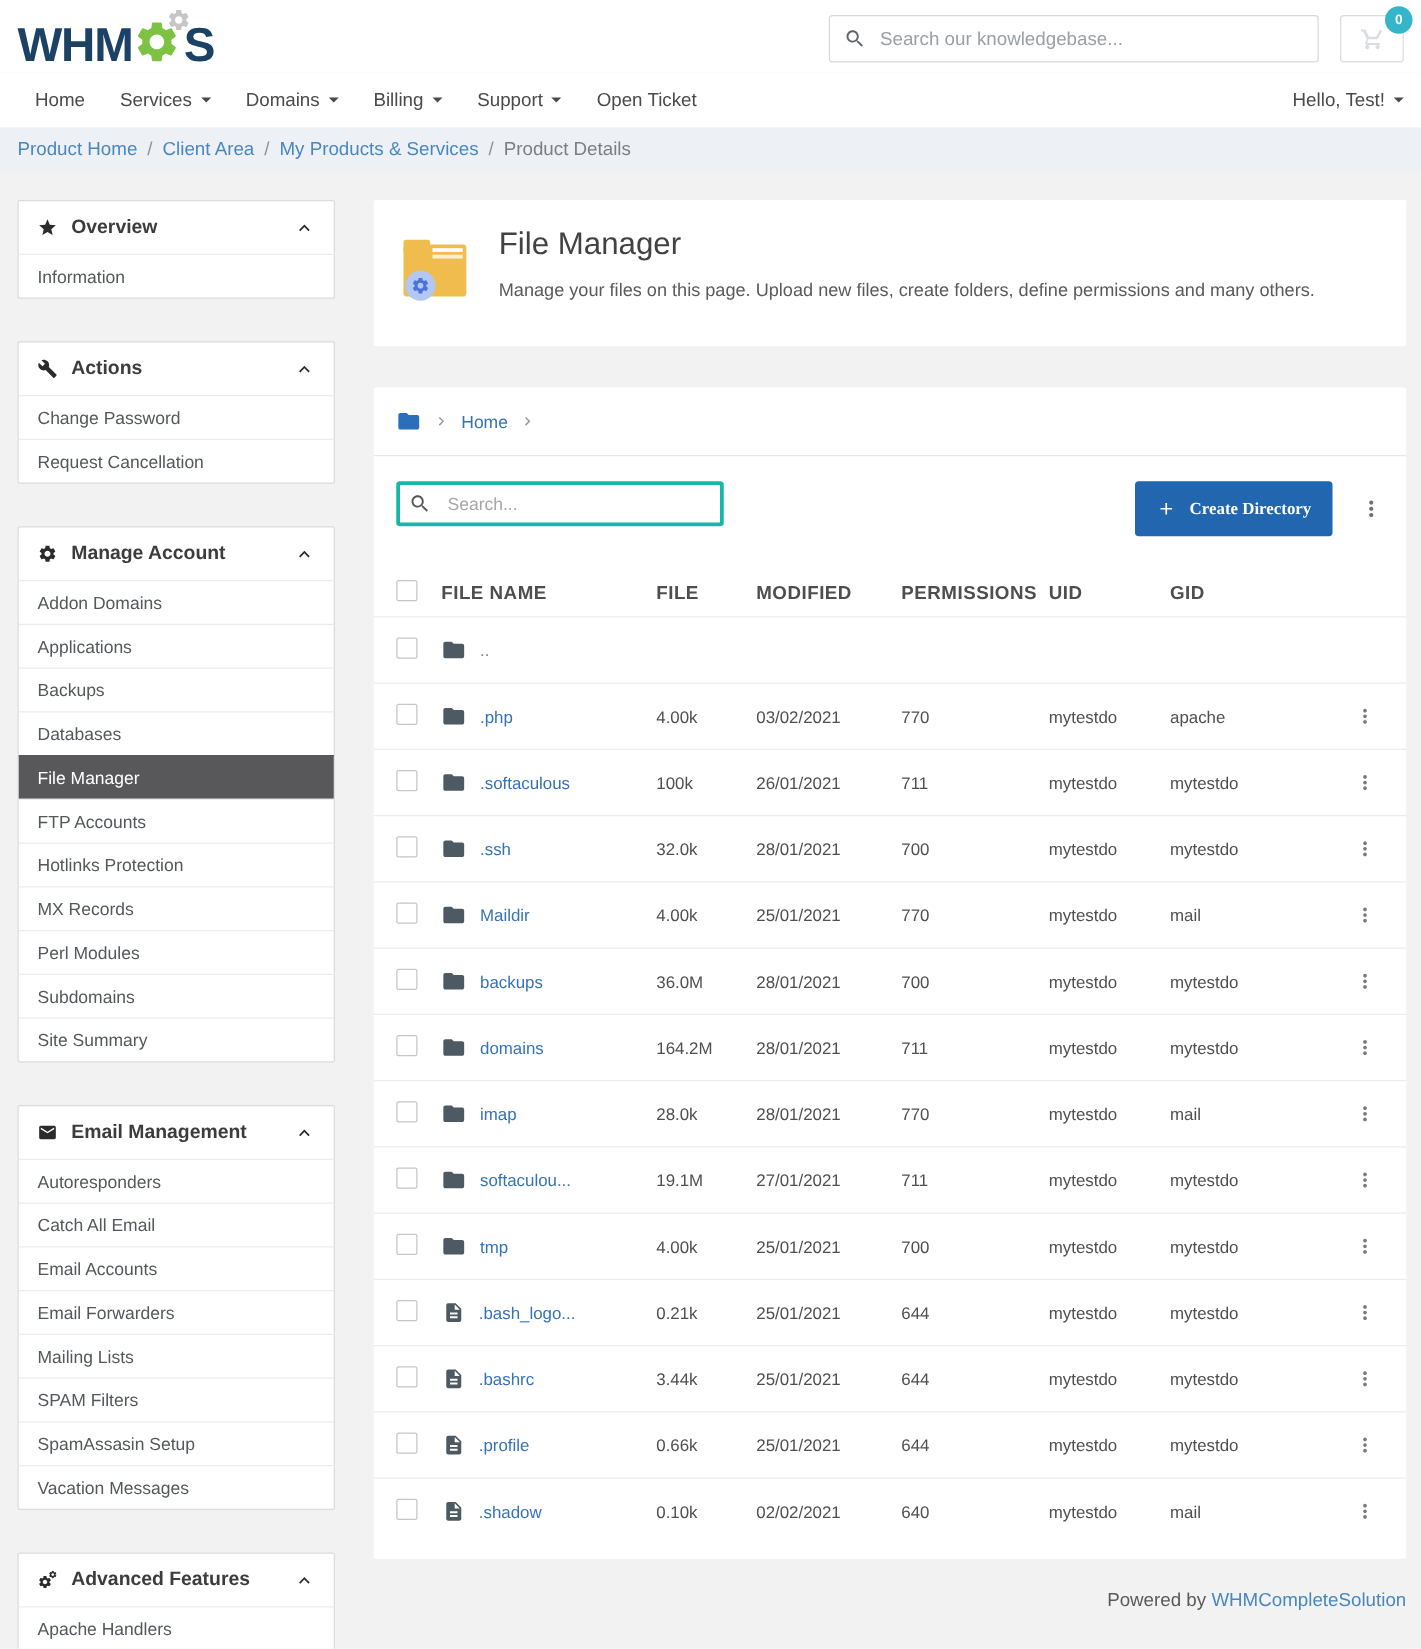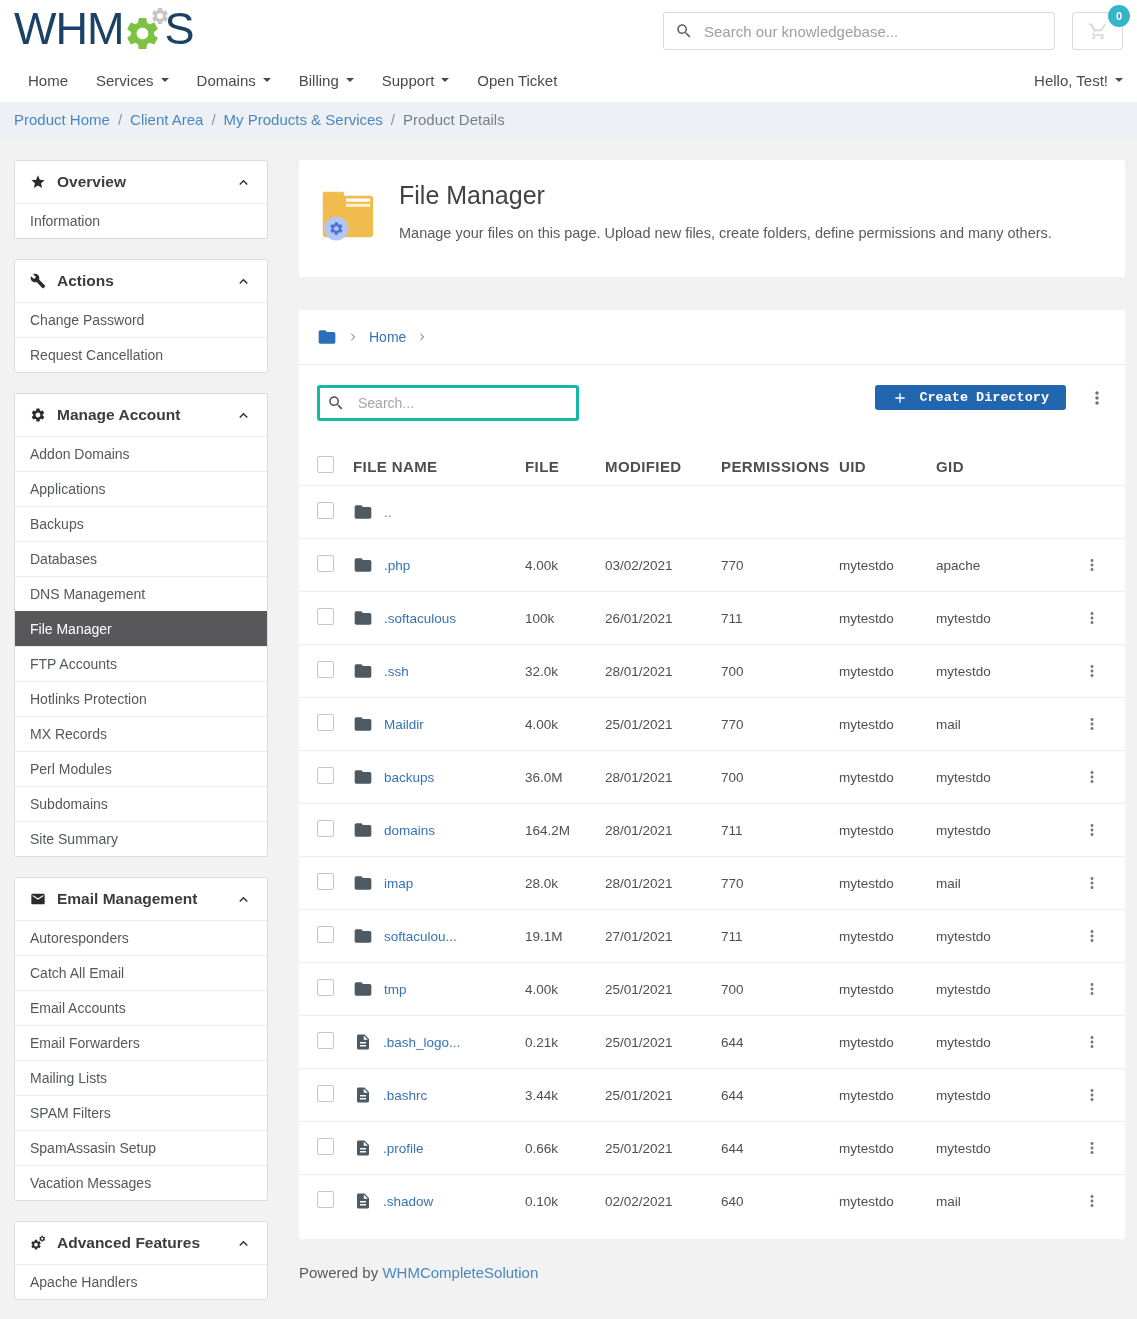--- a/index.html
+++ b/index.html
@@ -9,21 +9,21 @@
     --fm-folder-blue:#2a6fba;
   }
   *{box-sizing:border-box;margin:0;padding:0}
   html,body{width:1137px;height:1319px;overflow:hidden}
   body{font-family:"Liberation Sans","DejaVu Sans",sans-serif;background:#f2f2f2;color:#4f4f4f;}
   .icon{display:inline-block;line-height:0}
   .icon svg{width:100%;height:100%;fill:currentColor;display:block}
 
   
   .top-header{background:#fff;height:58px;padding:4px 14px 0;display:flex;align-items:center;justify-content:space-between}
-  .logo{display:flex;align-items:flex-start;font-size:45px;font-weight:normal;color:var(--logo-navy);letter-spacing:-1px;line-height:1}
+  .logo{display:flex;align-items:flex-end;font-size:38px;font-weight:bold;color:var(--logo-navy);letter-spacing:-1px;line-height:1}
   .logo-gear-wrap{position:relative;width:41px;height:50px;margin:0 0px}
   .logo-gear-big{position:absolute;left:0;bottom:3px;width:39px;height:39px;color:var(--logo-green)}
   .logo-gear-small{position:absolute;right:-6px;top:0;width:20px;height:20px;color:#c6c6c6}
   .header-right{display:flex;align-items:center;gap:17px}
   .kb-search{position:relative;width:392px}
   .kb-search input{width:100%;height:38px;border:1px solid #d9d9d9;border-radius:3px;padding:0 10px 0 40px;font-size:15px;color:#555;font-family:inherit;outline:none}
   .kb-search input::placeholder{color:#9aa0a6}
   .kb-search .icon{position:absolute;left:12px;top:10px;width:18px;height:18px;color:#5f6368}
   .cart-btn{position:relative;width:51px;height:38px;background:#fff;border:1px solid #dcdcdc;border-radius:3px;display:flex;align-items:center;justify-content:center;cursor:pointer}
   .cart-btn .cart-glyph{width:20px;height:20px;color:#d9dde0}
@@ -41,21 +41,21 @@
   .breadcrumb-bar{background:#edf1f6;padding:9px 14px;font-size:15px;color:#7a7f84}
   .breadcrumb-bar a{color:var(--link-blue);text-decoration:none;cursor:pointer}
   .crumb-sep{margin:0 8px;color:#8d9298}
 
   
   .content{display:flex;gap:31px;padding:23px 12px 0 14px;align-items:flex-start}
   .sidebar{width:254px;flex-shrink:0}
   .main-col{flex:1;min-width:0}
 
   
-  .side-panel{background:#fff;border:1px solid #dcdcdc;border-radius:2px;margin-bottom:20px}
+  .side-panel{background:#fff;border:1px solid #dcdcdc;border-radius:2px;margin-bottom:34px}
   .panel-head{display:flex;align-items:center;padding:12px 15px;cursor:pointer}
   .panel-head .p-icon{width:16px;height:16px;color:#2b2b2b;margin-right:11px}
   .panel-head .p-title{font-size:15.5px;font-weight:bold;color:#3c3c3c;flex:1}
   .panel-head .p-chevron{width:17px;height:17px;color:#2b2b2b}
   .panel-items{list-style:none}
   .panel-items li{border-top:1px solid #ececec;padding:9px 15px;font-size:14px;color:#54585c;cursor:pointer}
   .panel-items li.active{background:var(--active-item-bg);color:#fff;border-top-color:var(--active-item-bg)}
 
   
   .product-card{background:#fff;border-radius:2px;padding:21px 18px;display:flex;gap:24px;margin-bottom:33px;min-height:117px}
@@ -69,36 +69,36 @@
   .fm-path .fm-root-icon{width:20px;height:20px;color:var(--fm-folder-blue);cursor:pointer}
   .fm-path .sep{width:14px;height:14px;color:#9a9a9a}
   .fm-path a{font-size:14px;color:var(--table-link-blue);text-decoration:none;cursor:pointer}
   .fm-toolbar{display:flex;align-items:flex-start;justify-content:space-between;padding:20px 18px 26px}
   .fm-search{position:relative;width:262px}
   .fm-search input{width:100%;height:36px;border:3px solid #14b8a6;border-radius:3px;padding:0 10px 0 38px;font-size:14px;color:#555;font-family:inherit;outline:none}
   .fm-search input::placeholder{color:#a6a6a6}
   .fm-search .icon{position=absolute}
   .fm-search .icon{position:absolute;left:10px;top:9px;width:18px;height:18px;color:#555}
   .fm-actions{display:flex;align-items:center;gap:21px}
-  .btn-create{display:flex;align-items:center;gap:11px;height:25px;padding:0 17px;background:var(--accent-blue);color:#fff;border:none;border-radius:3px;font-size:13.5px;font-weight:bold;font-family:Liberation Mono, monospace;cursor:pointer}
+  .btn-create{display:flex;align-items:center;gap:11px;height:44px;padding:0 17px;background:var(--accent-blue);color:#fff;border:none;border-radius:3px;font-size:13.5px;font-weight:bold;font-family:Liberation Serif, serif;cursor:pointer}
   .btn-create .icon{width:16px;height:16px;color:#fff}
   .kebab-btn{width:20px;height:20px;color:#6f6f6f;cursor:pointer}
 
   .fm-grid{display:grid;grid-template-columns:36px 172px 80px 116px 118px 97px 1fr 24px;align-items:center;padding:0 18px}
   .fm-thead{height:38px;font-size:15px;font-weight:bold;color:#4e4e4e;letter-spacing:.4px}
   .fm-row{height:53px;border-top:1px solid #ececec;font-size:13.5px;color:#4f4f4f}
   .checkbox{width:17px;height:17px;border:1px solid #c6c6c6;border-radius:2px;background:#fff;display:inline-block;cursor:pointer}
   .td-name{display:flex;align-items:center;gap:11px;overflow:hidden;white-space:nowrap}
   .td-name .f-icon{width:20px;height:20px;color:var(--row-icon-gray);flex-shrink:0}
   .td-name .f-icon.is-file{width:18px;height:18px;margin-left:1px}
   .f-link{color:var(--table-link-blue);text-decoration:none;cursor:pointer}
   .f-link.up-dir{color:#7c8286;cursor:default}
   .row-kebab{width:18px;height:18px;color:#7a7a7a;cursor:pointer}
 
-  .fm-footer{text-align:left;padding:25px 0 30px;font-size:15px;color:#5a5a5a}
+  .fm-footer{text-align:right;padding:25px 0 30px;font-size:15px;color:#5a5a5a}
   .fm-footer a{color:var(--link-blue);text-decoration:none;cursor:pointer}
 </style>
 </head>
 <body>
 
 <header class="top-header">
   <div class="logo">
     <span>WHM</span>
     <span class="logo-gear-wrap">
       <span class="icon logo-gear-big">
@@ -221,21 +221,20 @@
             <svg viewBox="0 0 24 24">
               <path d="M12 8l-6 6 1.41 1.41L12 10.83l4.59 4.58L18 14z"></path>
             </svg>
           </span>
     </header>
     <ul class="panel-items">
           <li>Addon Domains</li>
           <li>Applications</li>
           <li>Backups</li>
           <li>Databases</li>
-          <li>DNS Management</li>
           <li class="active">File Manager</li>
           <li>FTP Accounts</li>
           <li>Hotlinks Protection</li>
           <li>MX Records</li>
           <li>Perl Modules</li>
           <li>Subdomains</li>
           <li>Site Summary</li>
         </ul>
   </section>
 

